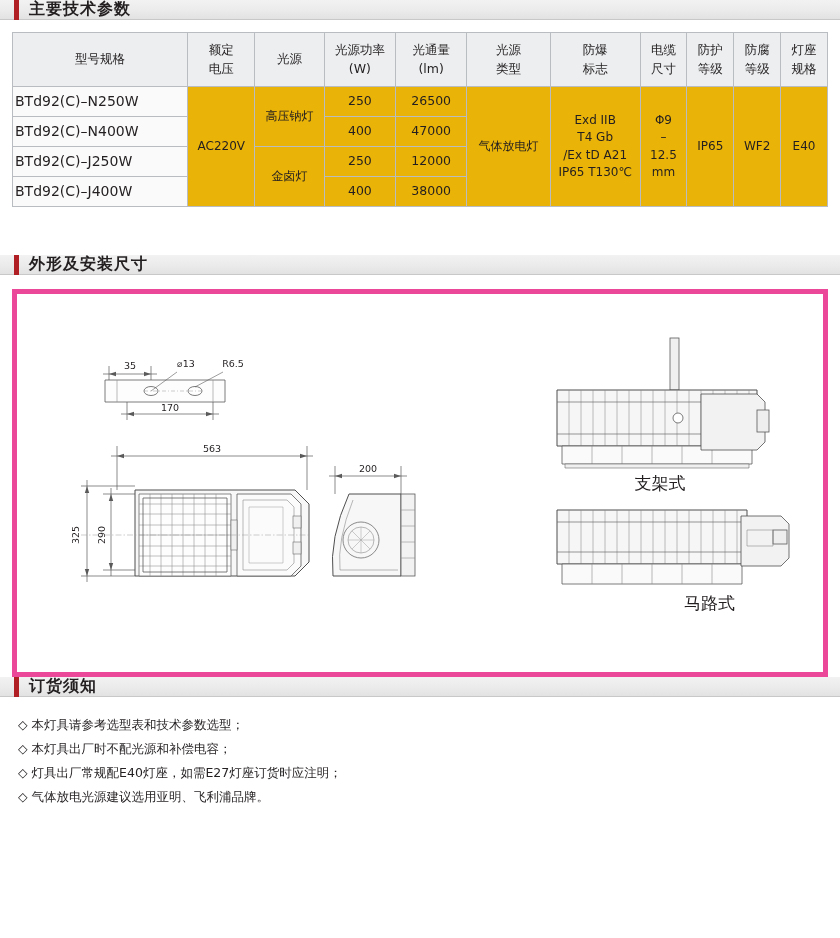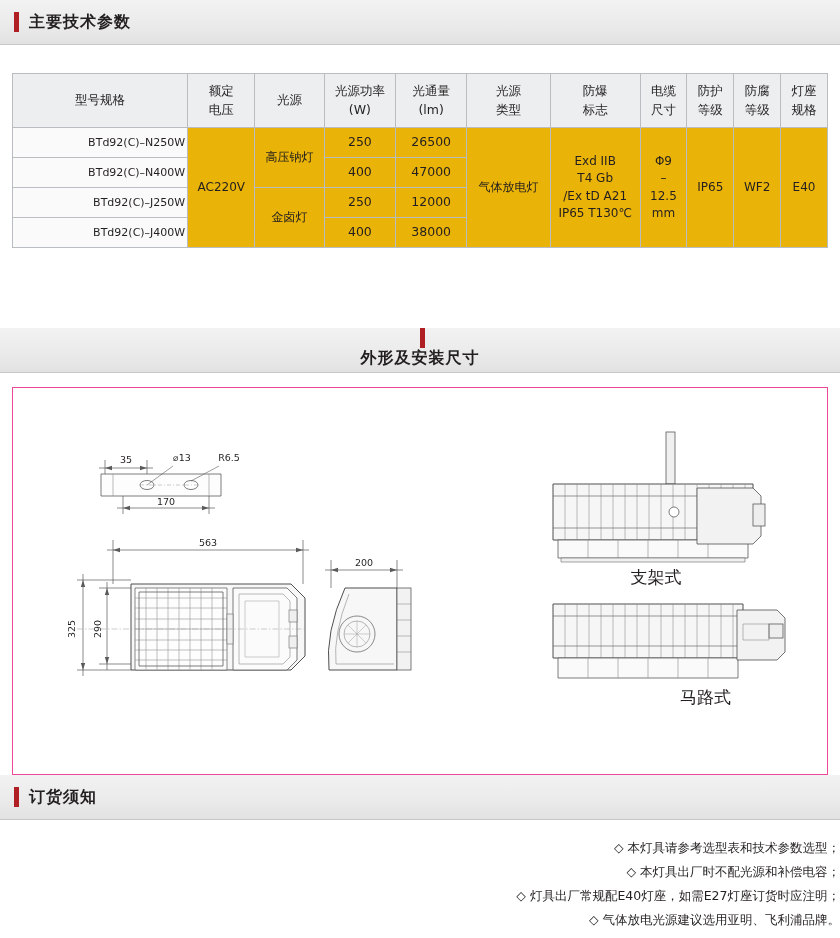--- a/index.html
+++ b/index.html
@@ -8,87 +8,87 @@
     width: 840px; height: 938px;
     background: #ffffff;
     font-family: "DejaVu Sans", "Liberation Sans", sans-serif;
     color: #231f20;
   }
   .page { position: relative; width: 840px; height: 938px; padding: 0; }
 
   
   .section-head {
     position: relative;
-    height: 45px;
+    height: 20px;
     background: linear-gradient(to bottom, #f2f2f2 0%, #ebebeb 55%, #e2e2e2 100%);
     display: flex;
     align-items: center;
     border-bottom: 1px solid #c8c8c8;
     text-align: center;
   }
   .section-head .bar {
     width: 5px; height: 20px; background: #b01f24; margin-left: 14px; margin-right: 10px;
     flex: 0 0 auto;
   }
   .section-head .title {
     font-size: 16px; font-weight: bold; letter-spacing: 1px; color: #231f20;
   }
 
   
   table.spec {
     width: 816px;
-    margin: 28px auto 0 auto;
+    margin: 12px auto 0 auto;
     border-collapse: collapse;
     font-size: 12px;
   }
   table.spec th, table.spec td {
     border: 1px solid #b9bcc0;
     text-align: center;
     vertical-align: middle;
     padding: 4px 2px;
     line-height: 1.45;
     color: #231f20;
   }
   table.spec thead th {
     background: #eceef0;
     font-weight: normal;
     height: 54px;
     font-size: 12.5px;
   }
   table.spec tbody td { height: 30px; background: #eab308; }
-  table.spec tbody td.model { text-align: right; font-size: 11px; background:#fafafa;}
+  table.spec tbody td.model { text-align: left; font-size: 14px; background:#fafafa;}
   table.spec tbody td.num { font-size: 12.5px; }
   .thead-line { display: block; }
 
   
   .draw-panel {
     width: 816px; height: 388px;
     margin: 14px auto 0 auto;
-    border: 1px solid #ec4899;
+    border: 5px solid #ec4899;
     background: #ffffff;
     position: relative;
   }
   .draw-panel svg { display: block; }
   .caption {
     position: absolute;
     font-size: 17px;
     color: #231f20;
     text-align: center;
   }
 
   
-  .notes { margin: 16px 0 6px 18px; text-align: right; }
+  .notes { margin: 16px 0 6px 18px; }
   .note {
     font-size: 12.5px;
     line-height: 24px;
     color: #231f20;
     white-space: nowrap;
   }
 
-  .sec2 { margin-top: 80px; flex-direction: column; }
+  .sec2 { margin-top: 48px; }
   .sec3 { }
 </style>
 </head>
 <body>
 
 <div class="page">
 
   <div class="section-head">
     <div class="bar"></div>
     <div class="title">主要技术参数</div>

